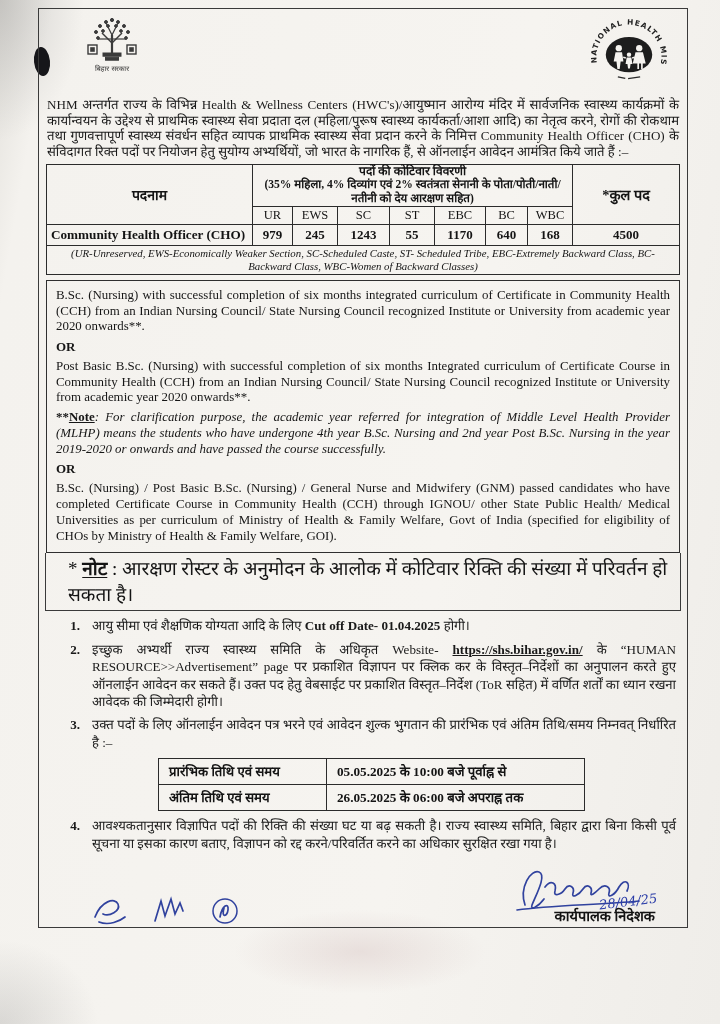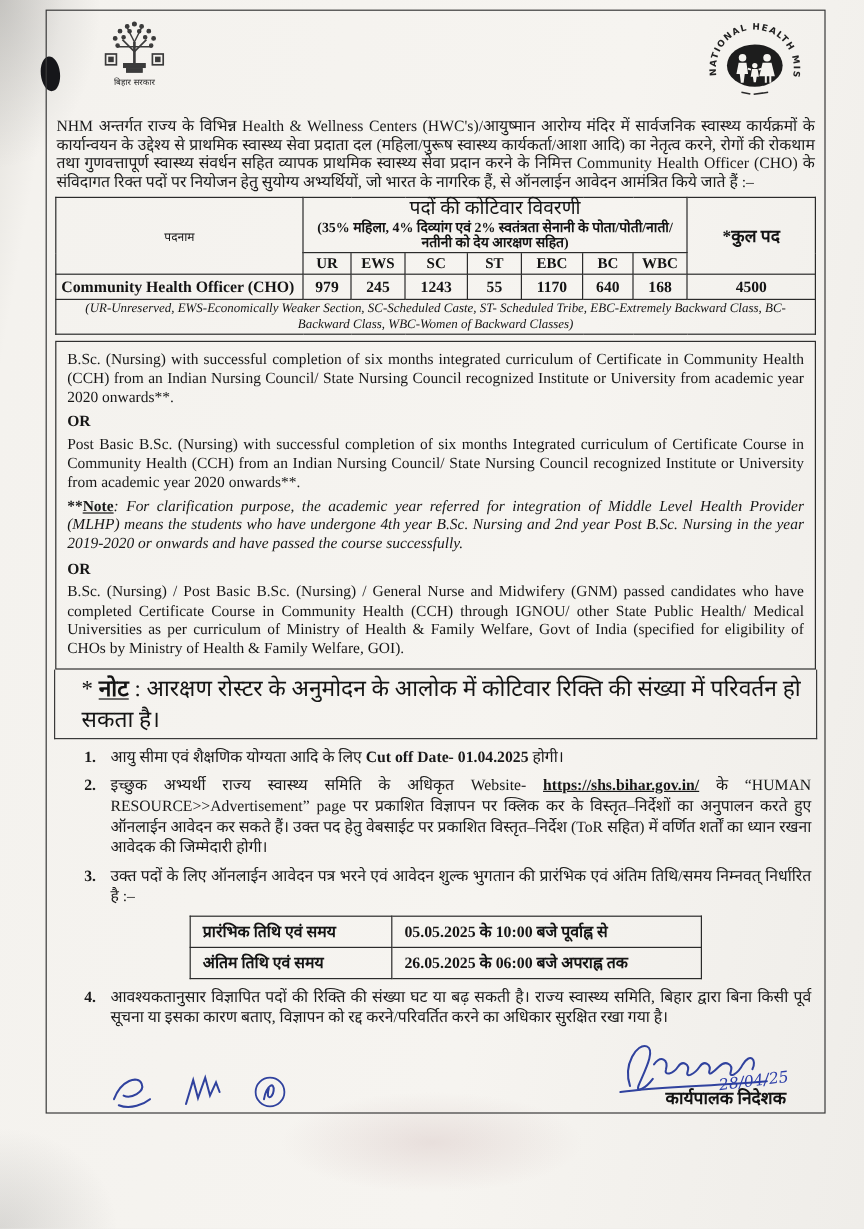--- a/index.html
+++ b/index.html
@@ -31,25 +31,25 @@
   .org-title { font-size:33px; font-weight:bold; color:#0c0c0c; letter-spacing:.5px; line-height:1.05;
     font-family:"Liberation Serif","DejaVu Serif",serif; }
   .adv-no { margin-top:3px; font-size:16px; font-weight:bold; color:#141414;
     text-decoration:underline; text-underline-offset:3px; }
   
   .intro { font-size:13.1px; line-height:1.185; text-align:justify; color:#1a1a1a; margin:6px 1px 5px 1px; }
   
   table { border-collapse:collapse; }
   .vtable { width:100%; table-layout:fixed; }
   .vtable th,.vtable td { border:1.5px solid #2b2b2b; color:#141414; }
-  .c-post { font-size:10px; font-weight:normal; }
-  .cat-title { font-size:16px; font-weight:normal; line-height:1.1; }
+  .c-post { font-size:14px; font-weight:bold; }
+  .cat-title { font-size:12px; font-weight:bold; line-height:1.1; }
   .cat-sub { font-size:11.6px; font-weight:bold; line-height:1.15; padding:0 4px 1px 4px; }
   .c-total { font-size:14.5px; font-weight:bold; }
-  .vtable .subhead th { font-size:12.5px; font-weight:bold; padding:1px 0; font-family:"Liberation Serif",serif; }
+  .vtable .subhead th { font-size:12.5px; font-weight:normal; padding:1px 0; font-family:"Liberation Serif",serif; }
   .vtable .datarow td { font-size:13px; font-weight:bold; text-align:center; padding:2px 0;
     font-family:"Liberation Serif",serif; }
   .vtable .datarow .post-name { text-align:left; padding-left:4px; font-size:13.2px; }
   .vtable .footnote { font-size:10.8px; font-style:italic; text-align:center; line-height:1.2;
     padding:1px 6px; font-family:"Liberation Serif",serif; }
   
   .qual-box { border:1.5px solid #2f2f2f; margin-top:5px; padding:3px 9px 4px 9px; color:#161616; }
   .qual-heading { font-size:14.2px; font-weight:bold; text-decoration:underline; text-underline-offset:2px; margin-bottom:4px; }
   .qual-box p.en { font-size:12.9px; line-height:1.22; text-align:justify; margin:4px 0; }
   .or-line { text-align:left; font-size:13px; font-weight:bold; margin:4px 0; }

